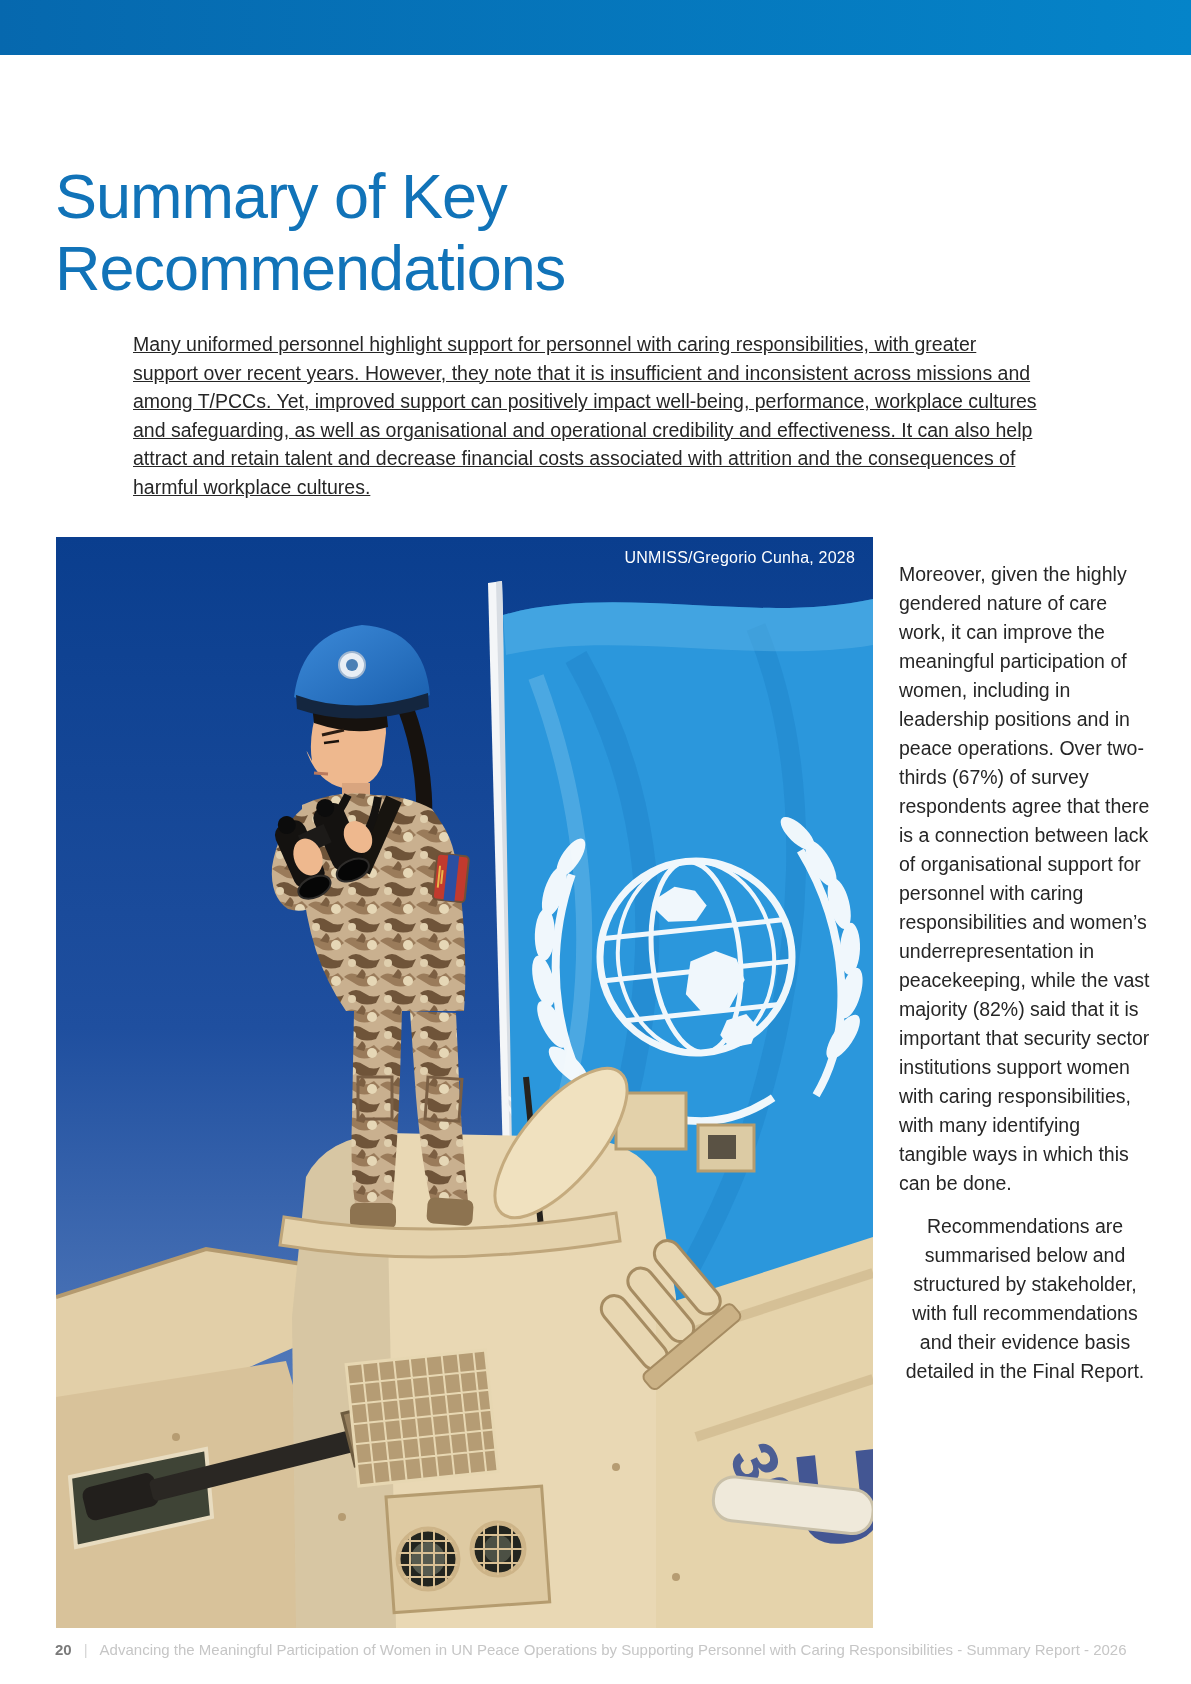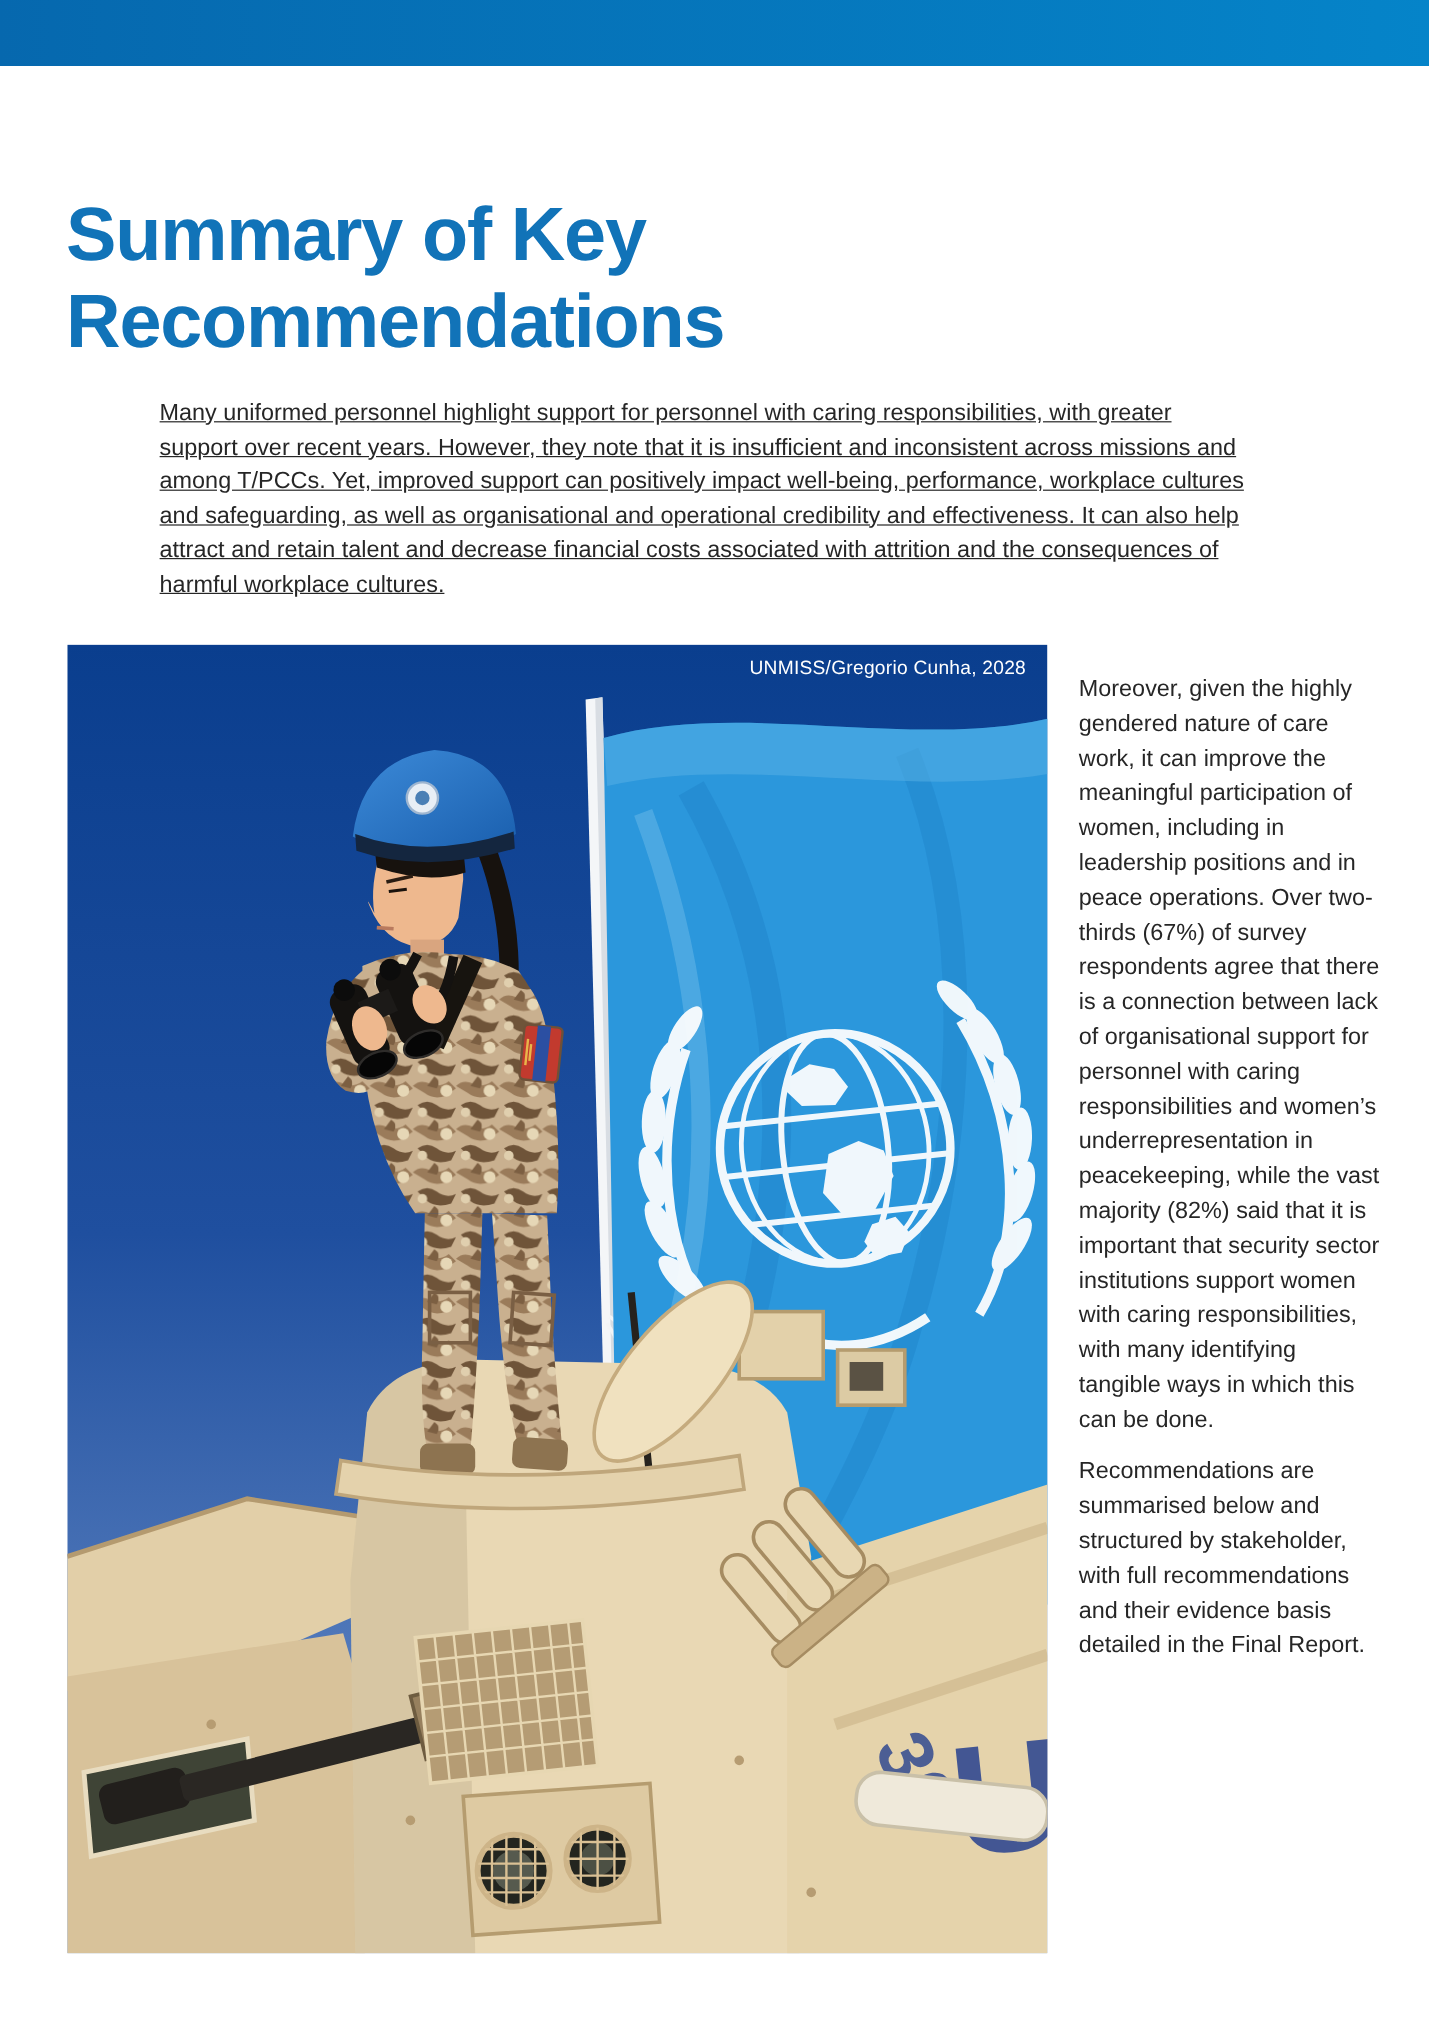--- a/index.html
+++ b/index.html
@@ -7,29 +7,29 @@
     --body-text:#262626; --flag-blue:#2b97dc; --sky-deep:#0a3e8e;
     --vehicle-tan:#e6d4ae; --footer-muted:#c6c6c6; --footer-page:#7a7a7a;
   }
   *{margin:0;padding:0;box-sizing:border-box;}
   html,body{background:#ffffff;}
   body{font-family:"Liberation Sans",sans-serif;}
   .page{position:relative;width:1191px;height:1684px;margin:0 auto;background:#ffffff;overflow:hidden;}
   .topbar{position:absolute;top:0;left:0;width:1191px;height:55px;
     background:linear-gradient(90deg,var(--topbar-left) 0%,var(--topbar-right) 100%);}
   .heading{position:absolute;left:55px;top:160px;width:640px;
-    font-size:63px;font-weight:bold;line-height:1.15;letter-spacing:-1px;color:var(--accent);}
+    font-size:63px;font-weight:normal;line-height:1.15;letter-spacing:-1px;color:var(--accent);}
   .intro{position:absolute;left:133px;top:330px;width:905px;
     font-size:19.5px;line-height:28.6px;color:var(--body-text);text-decoration:underline;}
   .photo{position:absolute;left:56px;top:537px;width:817px;height:1091px;overflow:hidden;}
   .photo svg{display:block;width:100%;height:100%;}
   .photo-credit{position:absolute;top:12px;right:18px;color:#ffffff;font-size:16px;letter-spacing:.2px;}
   .sidecol{position:absolute;left:899px;top:528px;width:252px;
     font-size:19.5px;line-height:29px;color:var(--body-text);margin-top:32px;}
-  .sidecol p + p{margin-top:14px;}
+  .sidecol p + p{margin-top:14px;text-align:center;}
   .footer{position:absolute;left:55px;right:40px;top:1641px;display:flex;align-items:baseline;
     font-size:15px;white-space:nowrap;overflow:hidden;}
   .footer .pg{font-weight:bold;color:var(--footer-page);}
   .footer .sep{color:#d5d5d5;margin:0 12px;}
   .footer .rep{color:var(--footer-muted);}
 </style>
 </head>
 <body>
 
 <div class="page">
@@ -212,14 +212,19 @@
       </g>
     </svg>
     <span class="photo-credit">UNMISS/Gregorio Cunha, 2028</span>
   </div>
 
   <div class="sidecol">
     <p>Moreover, given the highly gendered nature of care work, it can improve the meaningful participation of women, including in leadership positions and in peace operations. Over two-thirds (67%) of survey respondents agree that there is a connection between lack of organisational support for personnel with caring responsibilities and women’s underrepresentation in peacekeeping, while the vast majority (82%) said that it is important that security sector institutions support women with caring responsibilities, with many identifying tangible ways in which this can be done.</p>
     <p>Recommendations are summarised below and structured by stakeholder, with full recommendations and their evidence basis detailed in the Final Report.</p>
   </div>
 
+  <div class="footer">
+    <span class="pg">20</span>
+    <span class="sep">|</span>
+    <span class="rep">Advancing the Meaningful Participation of Women in UN Peace Operations by Supporting Personnel with Caring Responsibilities - Summary Report - 2026</span>
+  </div>
 
 </div>
 
 </body></html>

